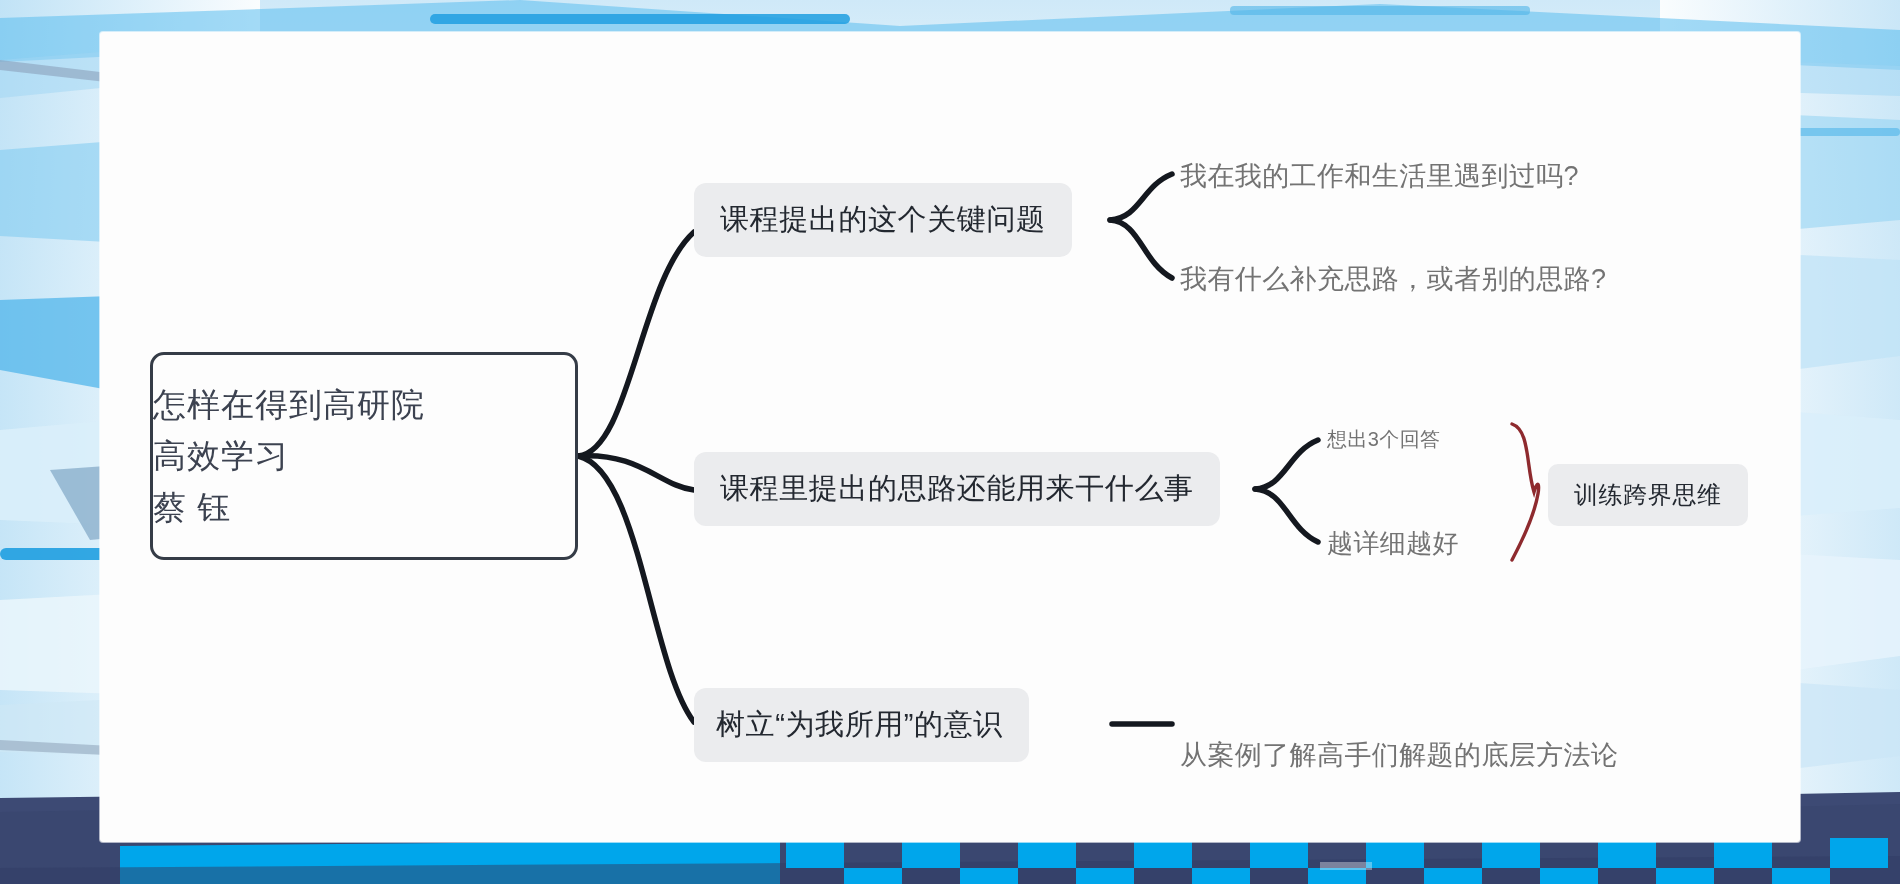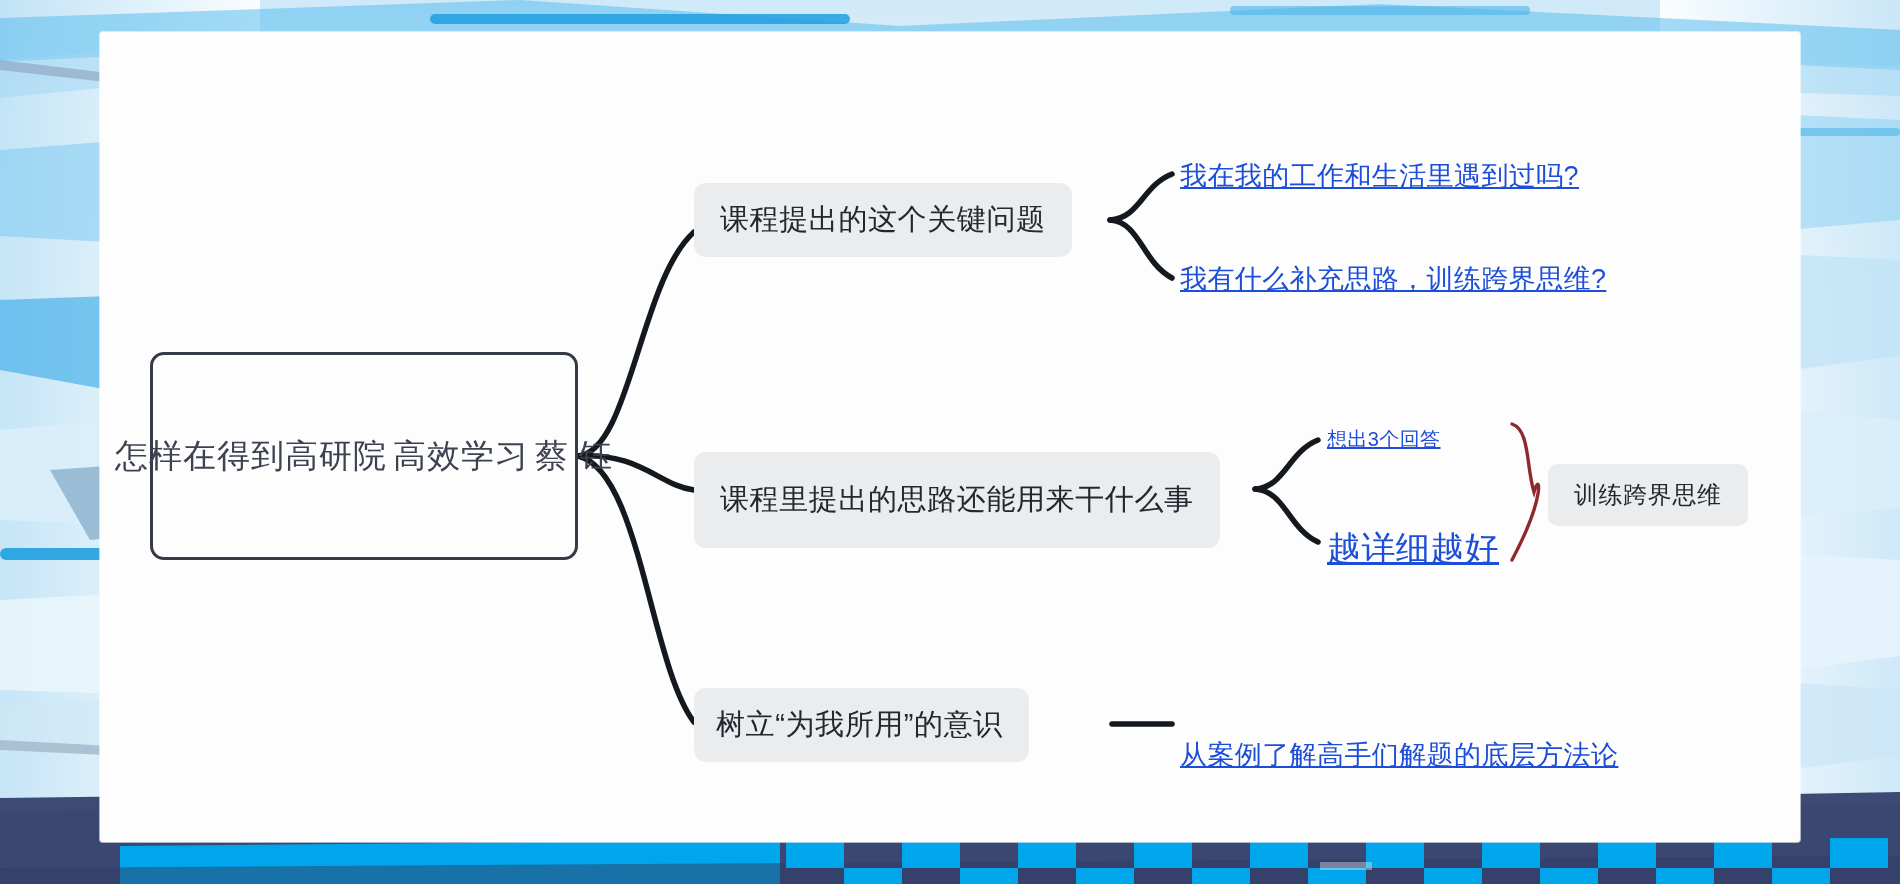--- a/index.html
+++ b/index.html
@@ -45,22 +45,22 @@
   #root-node {
     position: absolute;
     left: 150px;
     top: 352px;
     width: 428px;
     height: 208px;
     border: 3px solid #353c47;
     border-radius: 14px;
     background: transparent;
     display: flex;
-    flex-direction: row;
-    align-items: center;
+    flex-direction: column;
+    align-items: flex-start;
     justify-content: center;
     gap: 6px;
   }
   #root-node .rline {
     color: #3c4250;
     font-size: 33px;
     line-height: 1.38;
     letter-spacing: 1px;
     white-space: nowrap;
   }
@@ -74,45 +74,44 @@
     background: #ebecee;
     border-radius: 12px;
     color: #232830;
     font-size: 29px;
     letter-spacing: 0.6px;
     white-space: nowrap;
     padding: 0 26px;
   }
 
   #topic-1 { left: 694px; top: 183px; height: 74px; text-align: center; }
-  #topic-2 { left: 694px; top: 452px; height: 96px; }
+  #topic-2 { left: 694px; top: 452px; height: 74px; }
   #topic-3 { left: 694px; top: 688px; height: 74px; padding-left: 22px; }
 
   #summary-pill {
     left: 1548px;
     top: 464px;
     height: 62px;
     font-size: 24px;
     border-radius: 10px;
   }
 
   
   .leaf {
     position: absolute;
-    color: #1d4ed8;
+    color: #737373;
     font-size: 27px;
     letter-spacing: 0.4px;
     white-space: nowrap;
-    text-decoration: underline;
   }
 
   #leaf-1a { left: 1180px; top: 158px; }
   #leaf-1b { left: 1180px; top: 261px; }
   #leaf-2a { left: 1327px; top: 426px; font-size: 20px; }
-  #leaf-2b { left: 1327px; top: 526px; font-size: 34px; }
+  #leaf-2b { left: 1327px; top: 526px; font-size: 26px; }
   #leaf-3a { left: 1180px; top: 737px; }
 </style>
 </head>
 <body>
 
 <div id="bg-art">
   <svg width="1900" height="884" viewBox="0 0 1900 884">
     <defs>
       <linearGradient id="skyGrad" x1="0" y1="0" x2="0" y2="1">
         <stop offset="0%" stop-color="#cfe9f8"></stop>
@@ -228,21 +227,21 @@
 </div>
 
 <div class="pill" id="topic-1">课程提出的这个关键问题</div>
 
 <div class="pill" id="topic-2">课程里提出的思路还能用来干什么事</div>
 
 <div class="pill" id="topic-3">树立“为我所用”的意识</div>
 
 <div class="leaf" id="leaf-1a">我在我的工作和生活里遇到过吗?</div>
 
-<div class="leaf" id="leaf-1b">我有什么补充思路，训练跨界思维?</div>
+<div class="leaf" id="leaf-1b">我有什么补充思路，或者别的思路?</div>
 
 <div class="leaf" id="leaf-2a">想出3个回答</div>
 
 <div class="leaf" id="leaf-2b">越详细越好</div>
 
 <div class="leaf" id="leaf-3a">从案例了解高手们解题的底层方法论</div>
 
 <div class="pill" id="summary-pill">训练跨界思维</div>
 
 </body></html>

